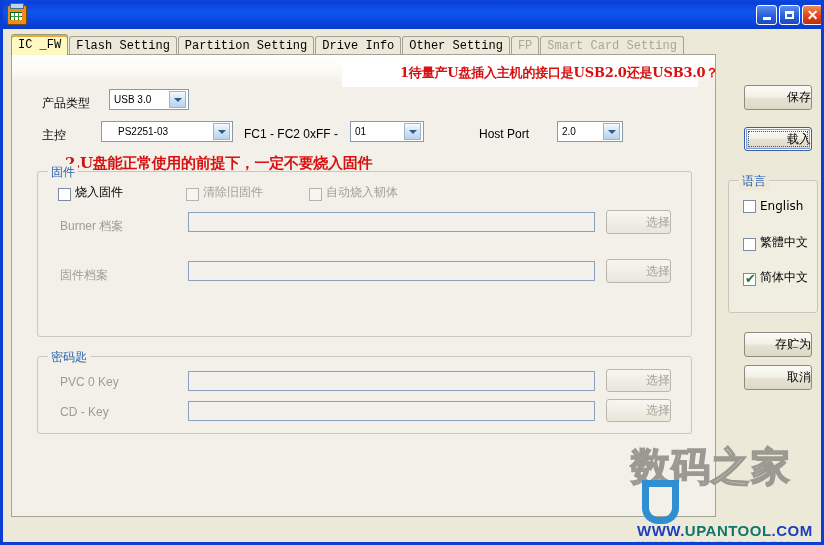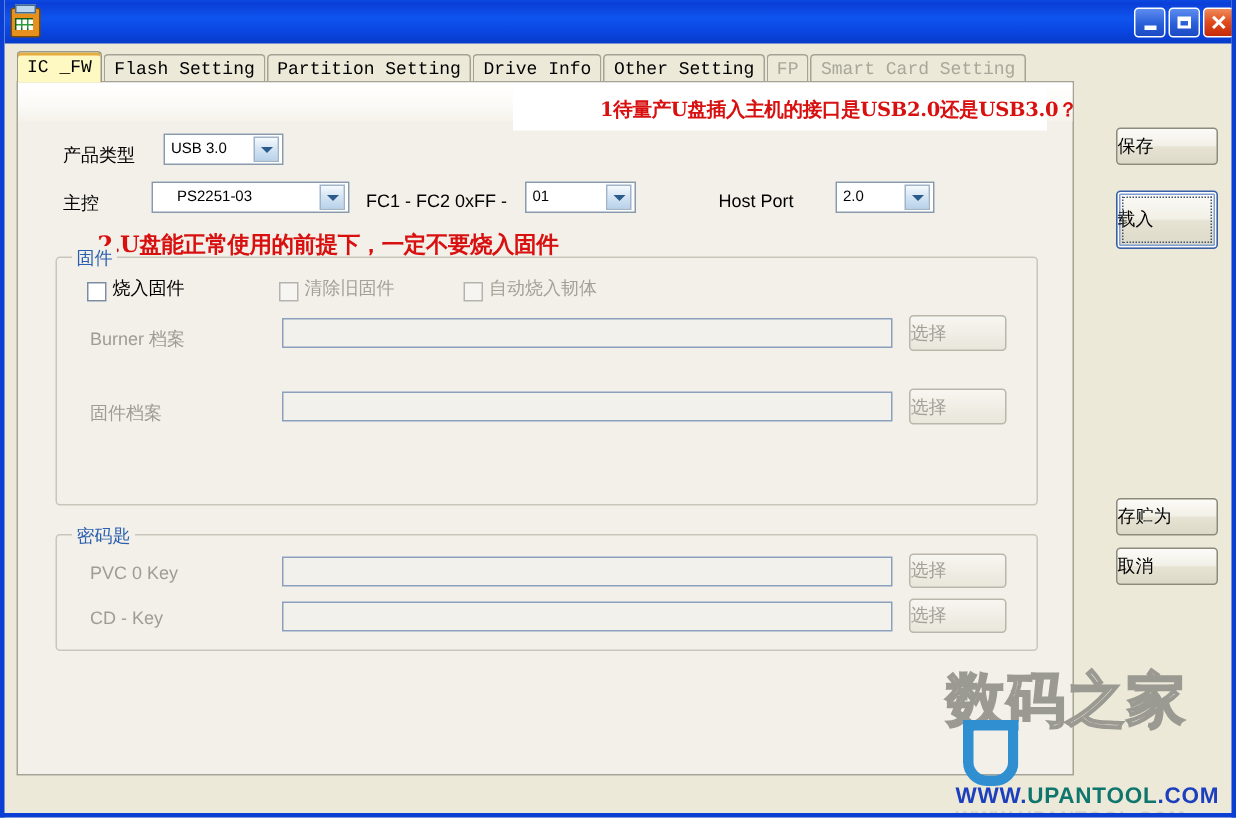--- a/index.html
+++ b/index.html
@@ -185,21 +185,21 @@
     background: #f3f1eb;
     border: 1px solid #8ba0bd;
   }
 
   .btn {
     position: absolute;
     box-sizing: border-box;
     background: linear-gradient(180deg,#fbfbf8 0%,#f2f0e6 48%,#e6e3d4 52%,#ddd9c7 100%);
     border: 1px solid #8d8b7c;
     border-radius: 3px;
-    display: flex; align-items: center; justify-content: flex-start;
+    display: flex; align-items: center; justify-content: flex-end;
     font-family: "DejaVu Sans", sans-serif;
     font-size: 12px;
     color: #000000;
     white-space: nowrap;
   }
   .btn.dim { color: #a3a198; border-color: #b9b7ab;
     background: linear-gradient(180deg,#f7f6f1 0%,#f0eee5 50%,#e9e7db 100%); }
   .btn.focused {
     border: 1px solid #3a5fa8;
     box-shadow: inset 0 0 0 1px #ffffff, inset 0 0 0 2px #7f9fd4;
@@ -444,25 +444,43 @@
       </div>
     </div>
   </div>
 
   <div id="sidebar">
 
     <div class="btn" style="left:23px; top:54px; width:68px; height:25px;">
       <span>保存</span>
     </div>
 
-    <div class="btn focused" style="left:23px; top:96px; width:68px; height:39px;">
+    <div class="btn focused" style="left:23px; top:96px; width:68px; height:24px;">
       <span class="inner-dots"></span>
       <span>载入</span>
     </div>
 
+    <div class="fieldset" style="left:7px; top:149px; width:90px; height:133px; background:#f0eee1;">
+      <div class="legend" style="background:#ece9d8;">语言</div>
+
+      <div class="chk" style="left:14px; top:18px;">
+        <span class="box"></span>
+        <span>English</span>
+      </div>
+      <div class="chk" style="left:14px; top:53px;">
+        <span class="box"></span>
+        <span>繁體中文</span>
+      </div>
+      <div class="chk" style="left:14px; top:88px;">
+        <span class="box">
+            <span class="tick">✔</span>
+          </span>
+        <span>简体中文</span>
+      </div>
+    </div>
 
     <div class="btn" style="left:23px; top:301px; width:68px; height:25px;">
       <span>存贮为</span>
     </div>
 
     <div class="btn" style="left:23px; top:334px; width:68px; height:25px;">
       <span>取消</span>
     </div>
   </div>
 

